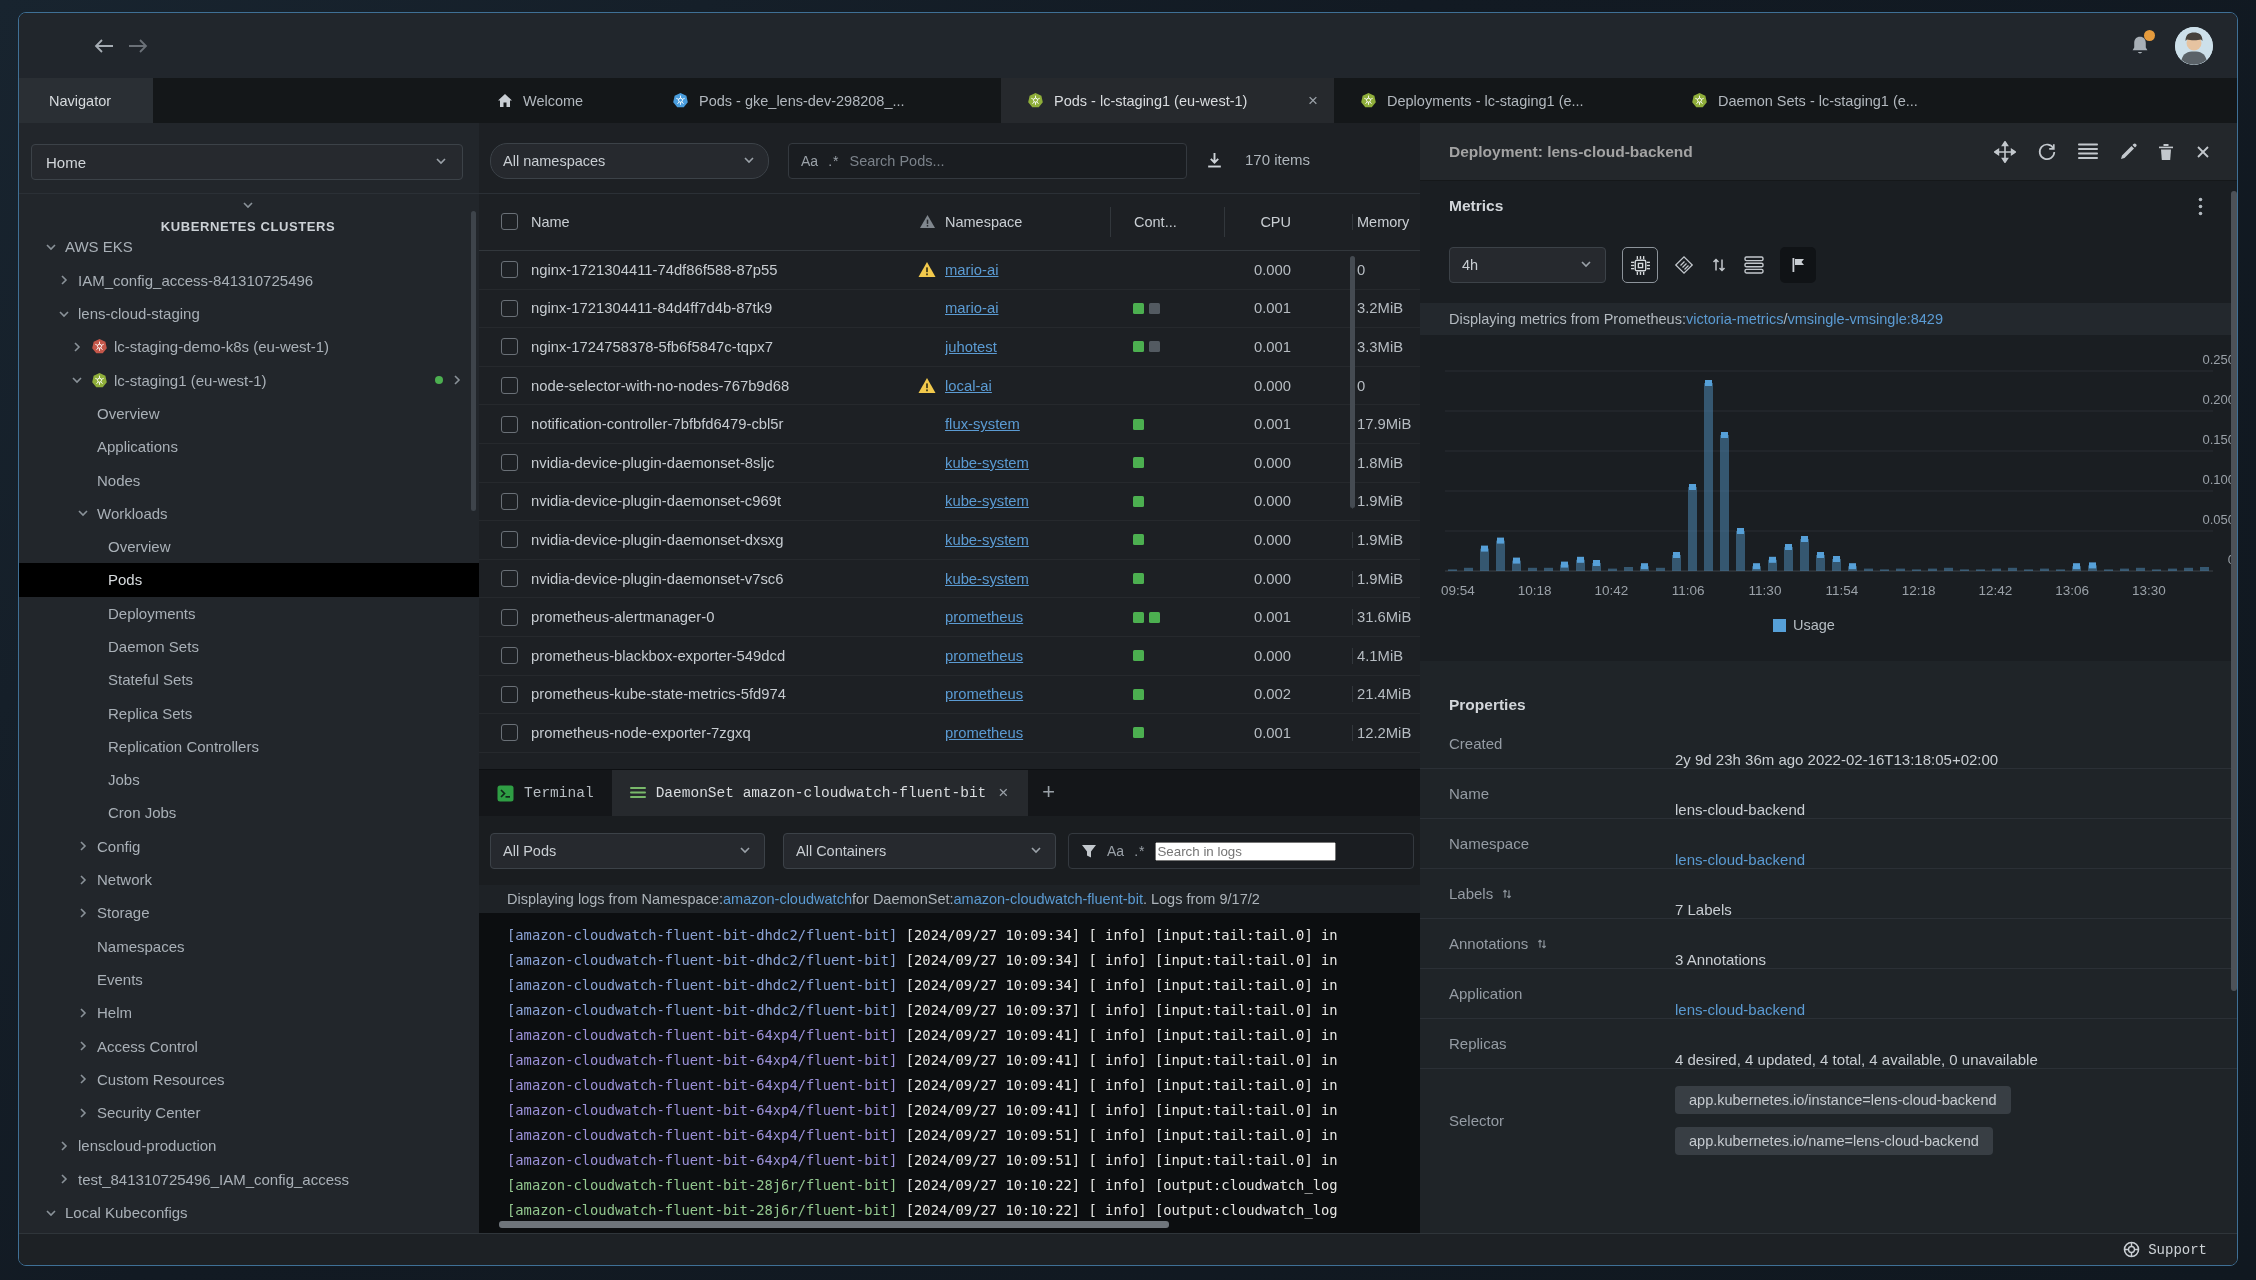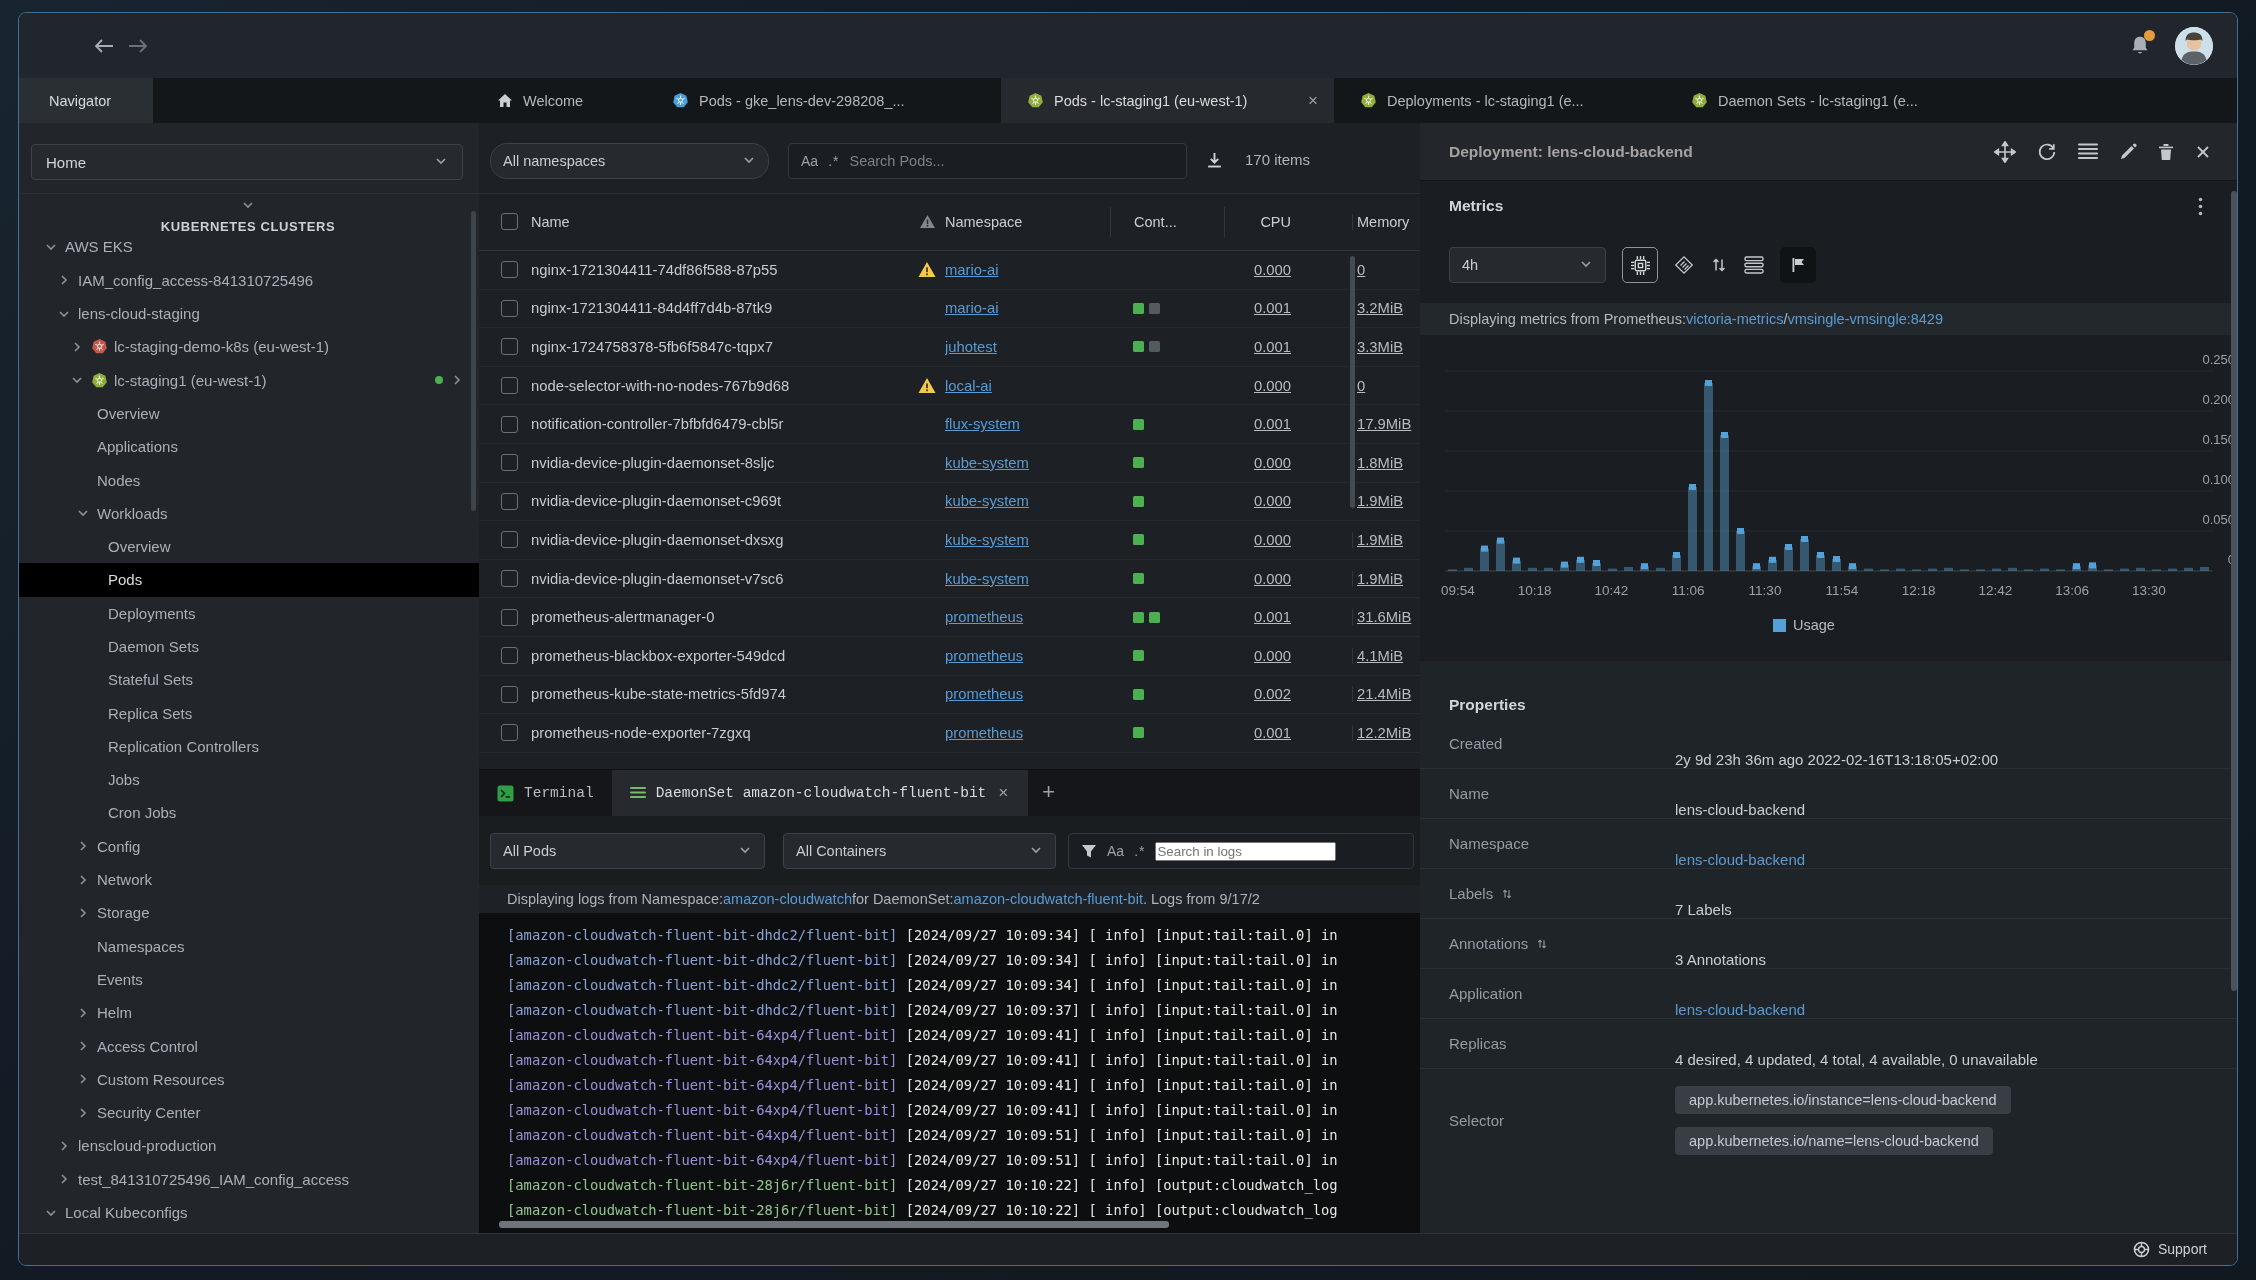--- a/index.html
+++ b/index.html
@@ -73,21 +73,21 @@
   .col-mem { width:68px; flex:none; border-left:1px solid #32373c; padding-left:4px; overflow:hidden; white-space:nowrap; }
   .thead .col-cont, .thead .col-cpu { border-left:1px solid #32373c; height:30px; align-items:center; display:flex; }
   .thead .col-cpu { display:block; line-height:30px; }
   .thead .col-cont { padding-left:23px; }
   .checkbox { width:17px; height:17px; border:1.5px solid #6a7077; border-radius:3px; cursor:pointer; }
   #rows { position:absolute; left:0; top:128px; width:100%; }
   .pod-row { height:38.6px; display:flex; align-items:center; border-bottom:1px solid #26292d; font-size:14.8px; cursor:pointer; }
   .pod-name { color:#c6cbd0; }
   .ns-link { color:#5b9bd3; text-decoration:underline; cursor:pointer; }
   .csq { width:11px; height:11px; border-radius:1.5px; }
-  .cpu-val, .mem-val { color:#b6bcc2;text-decoration:underline; }
+  .cpu-val, .mem-val { color:#b6bcc2; }
   .table-scroll { position:absolute; left:871px; top:133px; width:5px; height:252px; background:#454b52; border-radius:3px; }
   
   .dock-tabs { position:absolute; left:0; top:646px; width:100%; height:47px; background:#141619; display:flex; border-top:1px solid #0e1013;font-family:Liberation Mono, monospace; }
   .dock-tab { height:100%; display:flex; align-items:center; gap:10px; padding:0 18px; font-size:14.5px; color:#b6bcc2; cursor:pointer; white-space:nowrap; }
   .dock-tab.active { background:#26292d; color:#d9dcdf; }
   .dock-plus { width:40px; display:flex; align-items:center; justify-content:center; color:#9aa1a8; font-size:22px; cursor:pointer; }
   .dock-filters { position:absolute; left:0; top:693px; width:100%; height:69px; background:#1a1d20; }
   .pods-select { position:absolute; left:11px; top:17px; width:275px; }
   .cont-select { position:absolute; left:304px; top:17px; width:273px; }
   .log-search { position:absolute; left:589px; top:17px; width:346px; height:36px; background:#1a1d21; border:1px solid #34393f; border-radius:4px; display:flex; align-items:center; gap:10px; padding:0 12px; }
@@ -120,21 +120,21 @@
   .prop-row { display:flex; padding:0 28px 0 29px; border-bottom:1px solid #2b3036; align-items:center; min-height:50px; }
   .prop-row:last-child { border-bottom:none; }
   .prop-label { width:226px; flex:none; color:#959ca4; display:flex; align-items:center; gap:8px; }
   .prop-value { color:#c9ced3;margin-top:32px; }
   .prop-value.link { color:#5b9bd3; cursor:pointer; }
   .badge-col { display:flex; flex-direction:column; gap:13px; align-items:flex-start; }
   .badge { background:#383e44; border-radius:4px; padding:6px 14px; font-size:14.5px; color:#c6cbd0; }
   .detail-scroll { position:absolute; right:2px; top:68px; width:6px; height:800px; background:#4d5258; border-radius:3px; }
   
   .statusbar { position:absolute; left:0; bottom:0; width:100%; height:32px; background:#1d2125; border-top:1px solid #2f353a; display:flex; align-items:center; }
-  .support { margin-left:auto; margin-right:30px; display:flex; gap:8px; color:#cdd2d6; font-size:14px; cursor:pointer; }
+  .support { margin-left:auto; margin-right:30px; display:flex; align-items:center; gap:8px; color:#cdd2d6; font-size:14px; cursor:pointer;font-family:Liberation Mono, monospace; }
 </style>
 </head>
 <body>
 
 <div id="root">
   <div class="window">
 
     <div class="topbar">
       <div class="nav-arrow nav-back">
         <svg width="24" height="18" viewBox="0 0 24 18" fill="none" stroke="#a6adb4" stroke-width="1.8">

